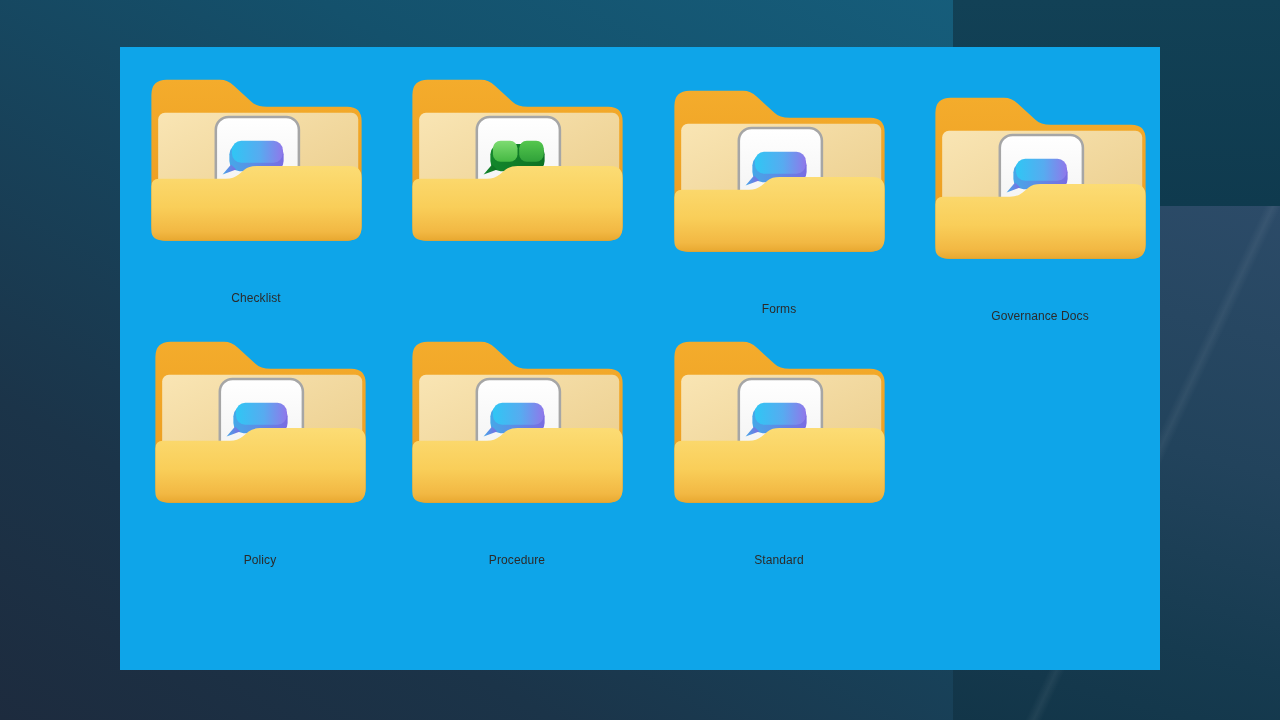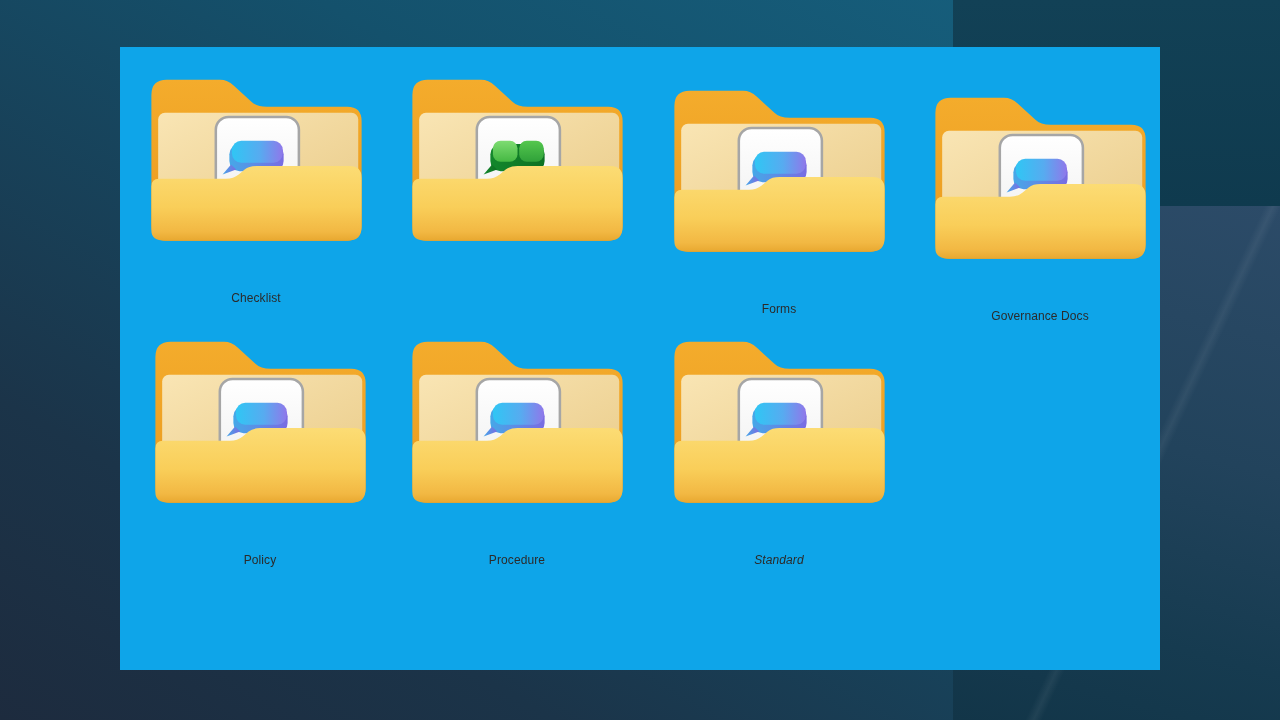--- a/index.html
+++ b/index.html
@@ -24,21 +24,21 @@
   }
   .cell{
     position:absolute;width:260px;text-align:center;cursor:default;
   }
   .cell:nth-of-type(1){left:6px;top:25px;}
   .cell:nth-of-type(2){left:267px;top:25px;}
   .cell:nth-of-type(3){left:529px;top:36px;}
   .cell:nth-of-type(4){left:790px;top:43px;}
   .cell:nth-of-type(5){left:10px;top:287px;}
   .cell:nth-of-type(6){left:267px;top:287px;}
-  .cell:nth-of-type(7){left:529px;top:287px;font-style:italic;}
+  .cell:nth-of-type(7){left:529px;top:287px;}
   .cell svg.folder{display:block;width:217px;height:170px;margin:4px auto 0 auto;}
   .cell .label{
     margin-top:45px;font-size:12px;line-height:15px;color:#2b2b2b;letter-spacing:0.1px;
   }
   
   .cell.document-blue .glyph-green{display:none;}
   .cell.spreadsheet-green .glyph-blue{display:none;}
   .defs-holder{position:absolute;width:0;height:0;overflow:hidden;}
 </style>
 </head>

